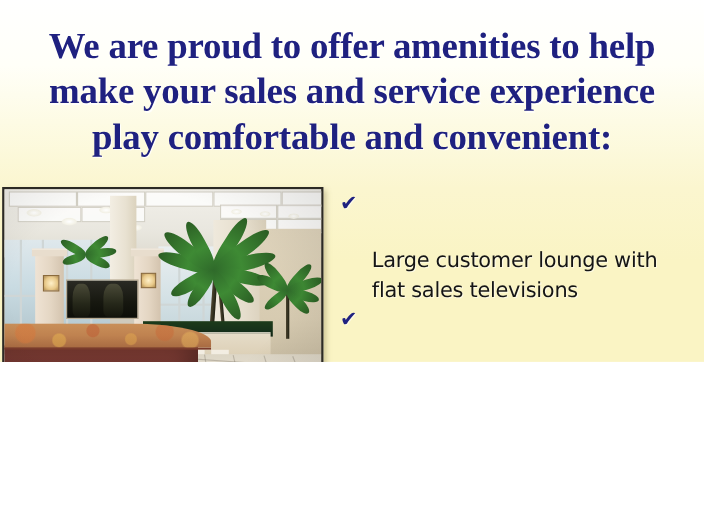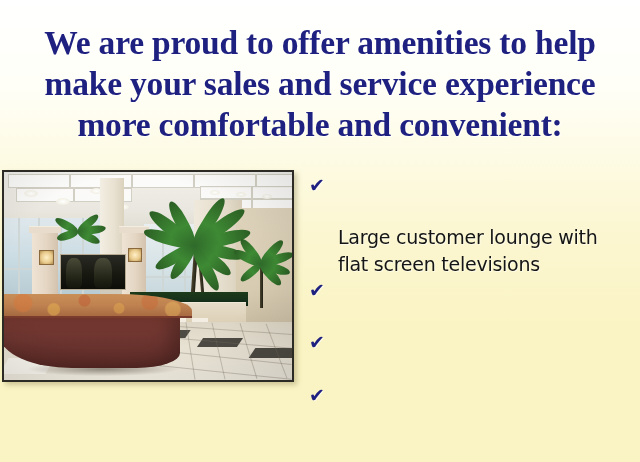--- a/index.html
+++ b/index.html
@@ -8,21 +8,21 @@
   }
   body {
     width: 640px;
     height: 462px;
     overflow: hidden;
     font-family: "Liberation Sans", sans-serif;
   }
   #slide {
     position: relative;
     width: 640px;
-    height: 462px;
+    height: 329px;
     background: linear-gradient(to bottom,
         #ffffff 0%,
         #fffff8 18%,
         #fdfbe4 34%,
         #fbf6cf 52%,
         #faf4c4 72%,
         #faf4c4 100%);
     overflow: hidden;
   }
   
@@ -240,21 +240,21 @@
   }
 </style>
 </head>
 <body>
 
 <div id="slide">
 
   <div id="headline">
     <span class="hl hl-1">We are proud to offer amenities to help</span>
     <span class="hl hl-2">make your sales and service experience</span>
-    <span class="hl hl-3">more comfortable and convenient:</span>
+    <span class="hl hl-3">play comfortable and convenient:</span>
   </div>
 
   <div id="photo-frame">
     <div id="photo">
 
       <div class="ph-ceiling"></div>
       <div class="ph-ceil-panel" style="left:4px;  top:2px;  width:60px; height:12px;"></div>
       <div class="ph-ceil-panel" style="left:66px; top:2px;  width:60px; height:12px;"></div>
       <div class="ph-ceil-panel" style="left:128px;top:2px;  width:60px; height:12px;"></div>
       <div class="ph-ceil-panel" style="left:190px;top:2px;  width:60px; height:12px;"></div>
@@ -365,21 +365,21 @@
 
       <div class="ph-vignette"></div>
     </div>
   </div>
 
   <div id="amenities">
 
     <div class="bullet">
       <span class="check">✔</span>
       <span>Large customer lounge with
-flat screen televisions</span>
+flat sales televisions</span>
     </div>
 
     <div class="bullet">
       <span class="check">✔</span>
     </div>
 
     <div class="bullet">
       <span class="check">✔</span>
     </div>
 

